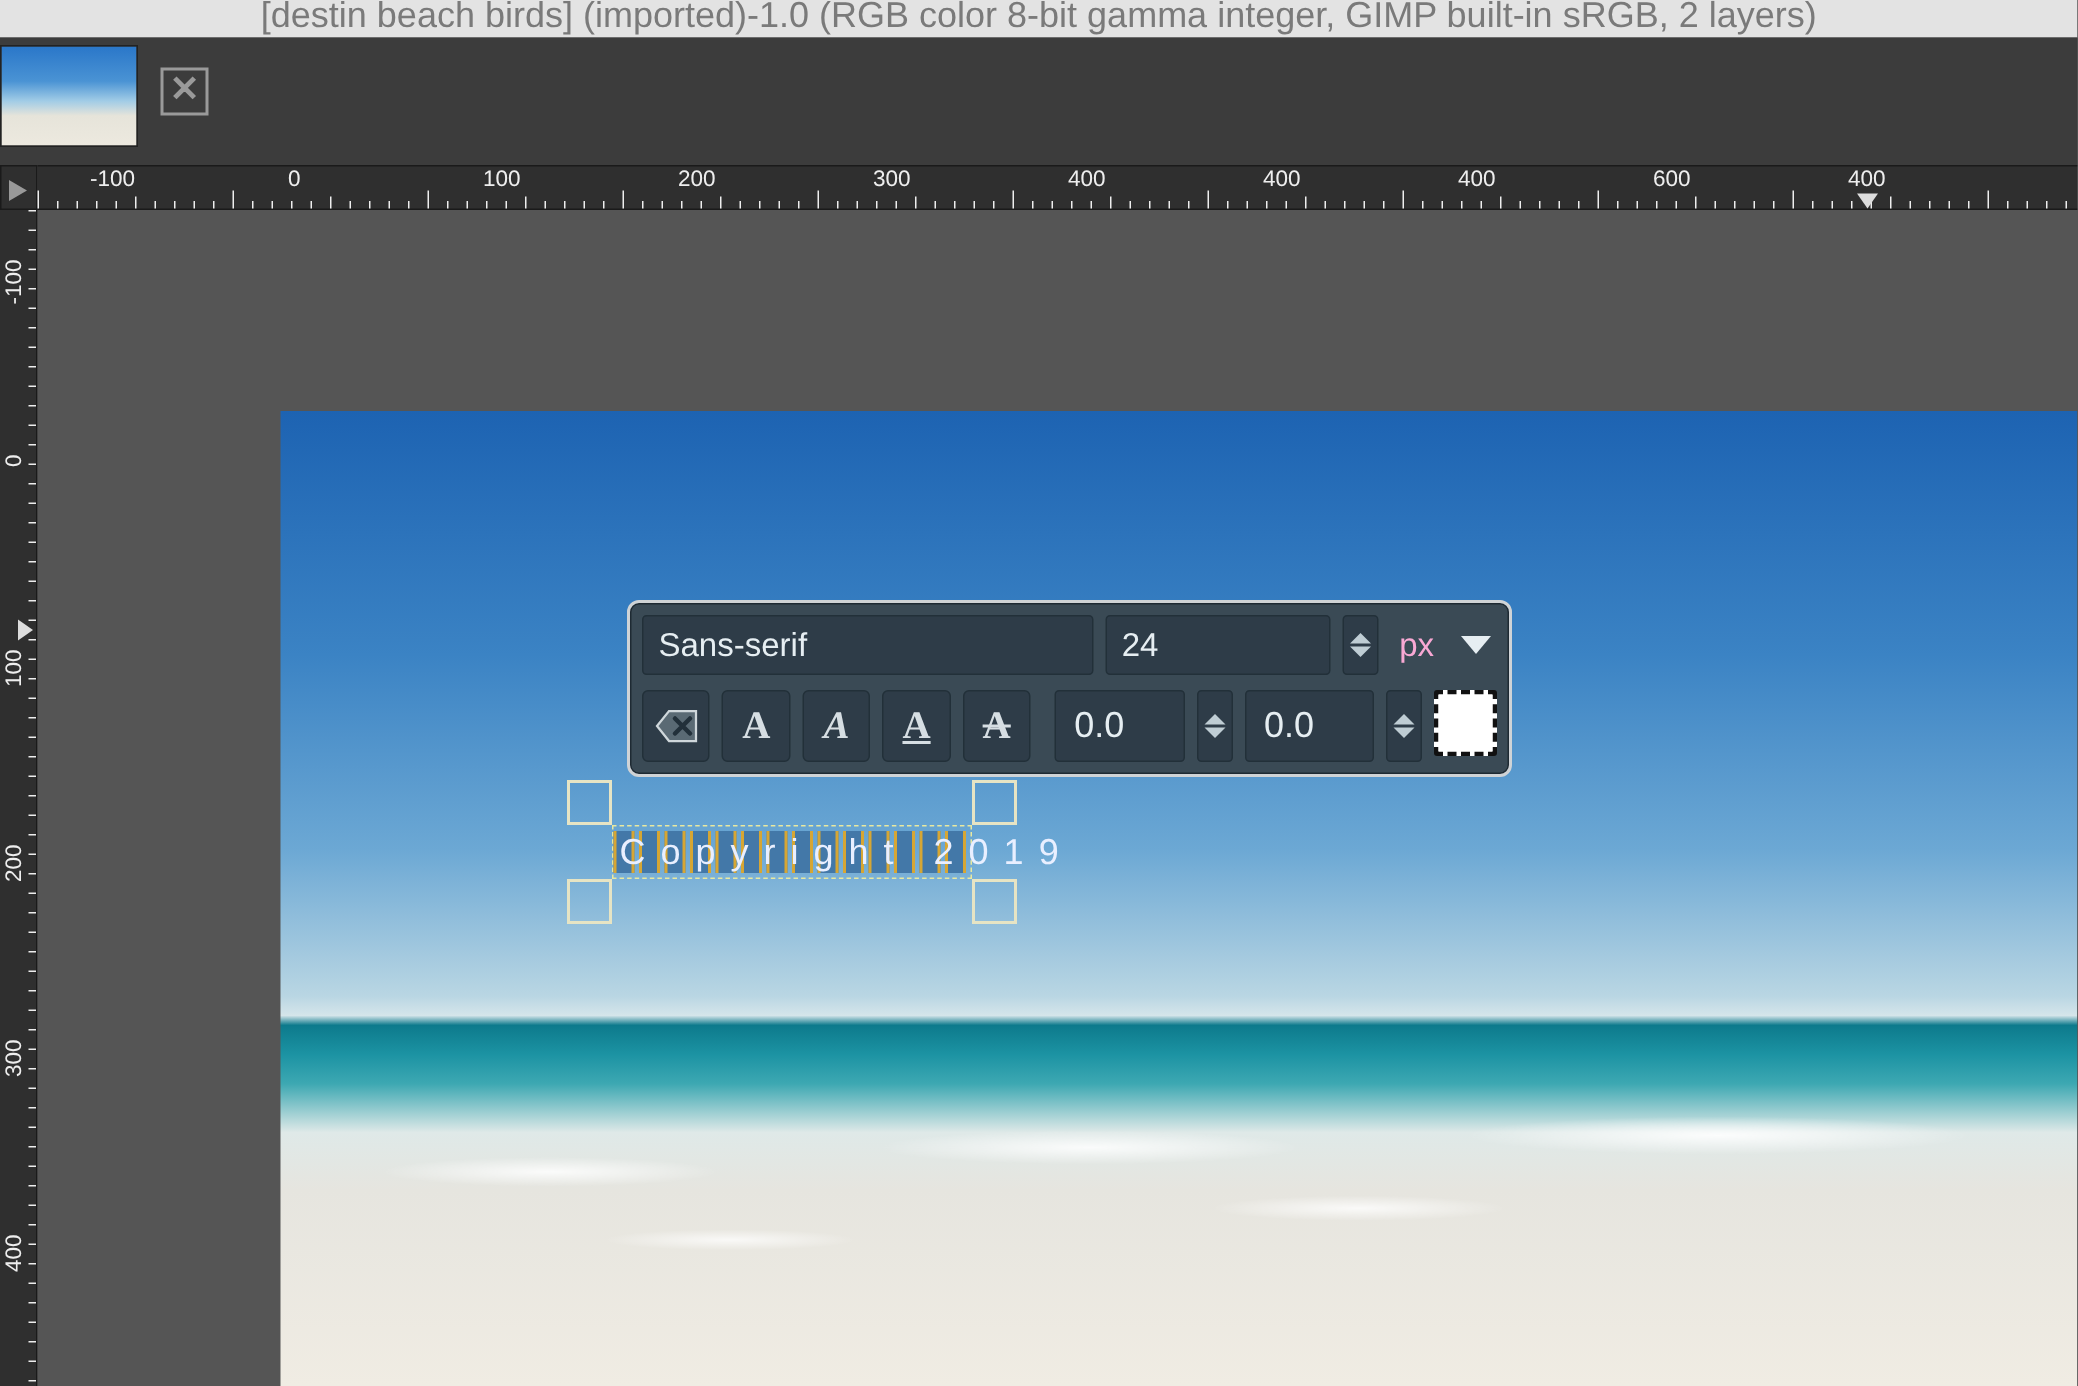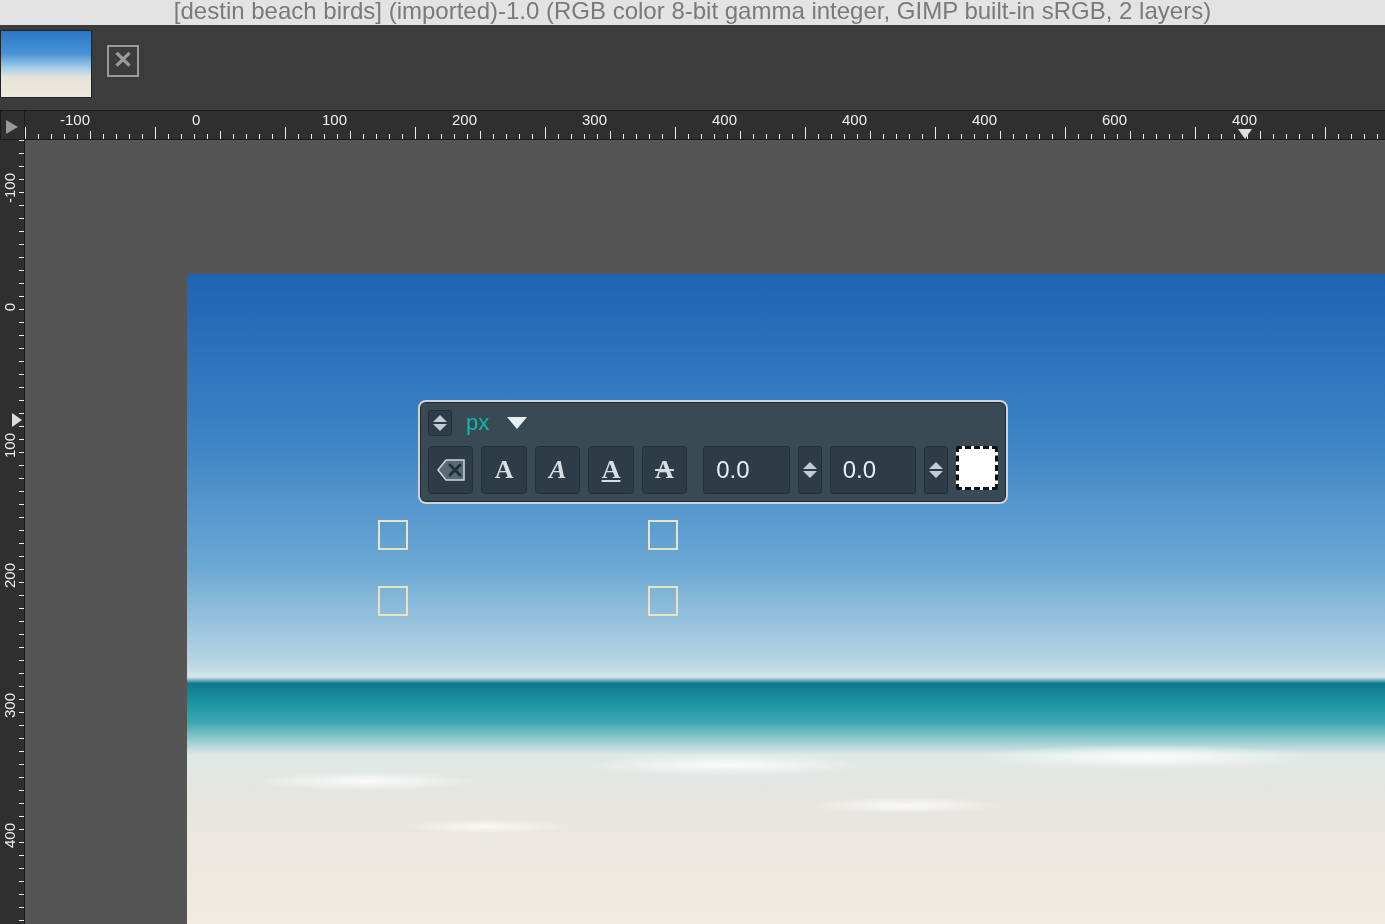--- a/index.html
+++ b/index.html
@@ -123,21 +123,21 @@
     background:#2e3c48;border:1px solid #223039;color:#e6eef2;
     font-size:22px;padding:6px 10px;border-radius:3px;
     display:flex;align-items:center;
   }
   .font-name{flex:1;}
   .font-size{width:150px;}
   .spinner{display:flex;flex-direction:column;justify-content:center;gap:2px;padding:0 4px;background:#2e3c48;border:1px solid #223039;border-radius:3px;}
   .spinner .up,.spinner .down{width:0;height:0;border-left:7px solid transparent;border-right:7px solid transparent;}
   .spinner .up{border-bottom:7px solid #bfcdd4;}
   .spinner .down{border-top:7px solid #bfcdd4;}
-  .unit-label{color:#14b8a6;font-size:22px;display:flex;align-items:center;padding:0 6px;}
+  .unit-label{color:#f9a8d4;font-size:22px;display:flex;align-items:center;padding:0 6px;}
   .caret-down{width:0;height:0;border-left:10px solid transparent;border-right:10px solid transparent;border-top:12px solid #e6eef2;align-self:center;margin:0 4px;}
   .tt-btn{
     width:48px;height:48px;background:#2e3c48;border:1px solid #223039;border-radius:4px;
     display:flex;align-items:center;justify-content:center;color:#d6dee3;font-family:serif;font-size:26px;font-weight:bold;
   }
   .tt-btn.erase{position:relative;}
   .tt-btn.erase svg{width:30px;height:24px;}
   .tt-btn.italic{font-style:italic;}
   .tt-btn.underline{text-decoration:underline;}
   .tt-btn.strike{text-decoration:line-through;}
@@ -356,27 +356,52 @@
       <span style="top: 780px;"></span>
     </div>
     <div class="v-marker" style="top: 273px;"></div>
   </div>
 
 <div class="canvas-area">
   <div class="image-canvas">
     <div class="waves"></div>
   </div>
 
+  <div id="textbbox" class="text-bbox" style="top: 410px; left: 383px; width: 240px; height: 36px;">
+    <div class="sel-bars" id="selbars" style="left: 0px; right: 0px;">
+        <span style="left: 0px;"></span>
+        <span style="left: 17px;"></span>
+        <span style="left: 34px;"></span>
+        <span style="left: 51px;"></span>
+        <span style="left: 68px;"></span>
+        <span style="left: 85px;"></span>
+        <span style="left: 102px;"></span>
+        <span style="left: 119px;"></span>
+        <span style="left: 136px;"></span>
+        <span style="left: 153px;"></span>
+        <span style="left: 170px;"></span>
+        <span style="left: 187px;"></span>
+        <span style="left: 204px;"></span>
+        <span style="left: 221px;"></span>
+      </div>
+    <span id="textcontent" class="text-layer-content" style="top: 4px; left: 4px;">Copyright 2019</span>
+  </div>
   <div class="handle" id="h-tl" style="top: 380px; left: 353px;"></div>
   <div class="handle" id="h-tr" style="top: 380px; left: 623px;"></div>
   <div class="handle" id="h-bl" style="top: 446px; left: 353px;"></div>
   <div class="handle" id="h-br" style="top: 446px; left: 623px;"></div>
 
   <div class="text-toolbar" id="toolbar" style="top: 260px; left: 393px;">
     <div class="tt-row">
+      <div class="tt-field font-name">
+        <span>Sans-serif</span>
+      </div>
+      <div class="tt-field font-size">
+        <span>24</span>
+      </div>
       <div class="spinner">
         <div class="up"></div>
         <div class="down"></div>
       </div>
       <div class="unit-label">px</div>
       <div class="caret-down"></div>
     </div>
     <div class="tt-row">
       <div class="tt-btn erase">
         <svg viewBox="0 0 30 24">

